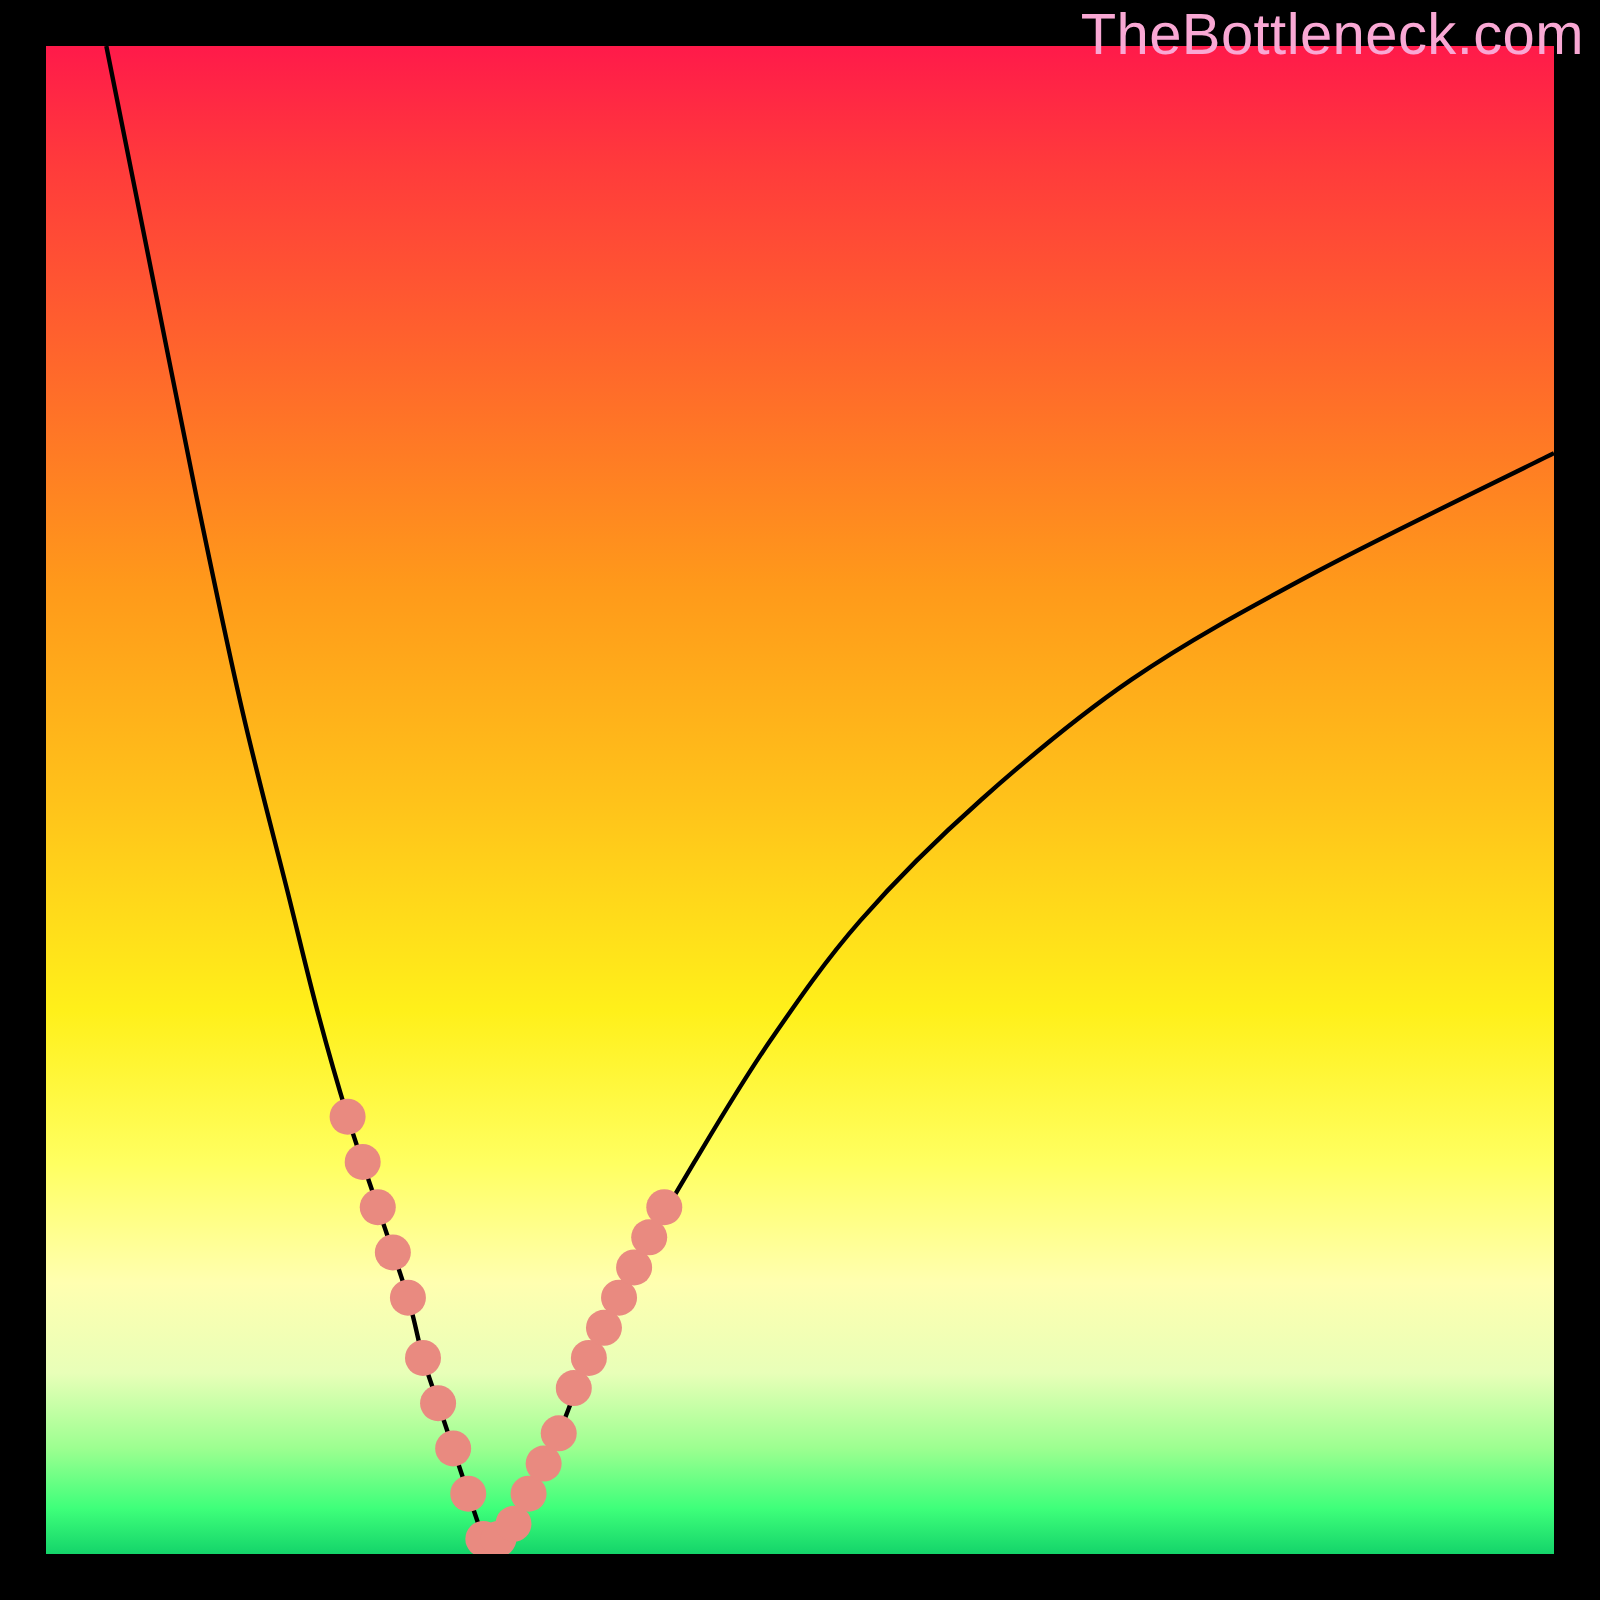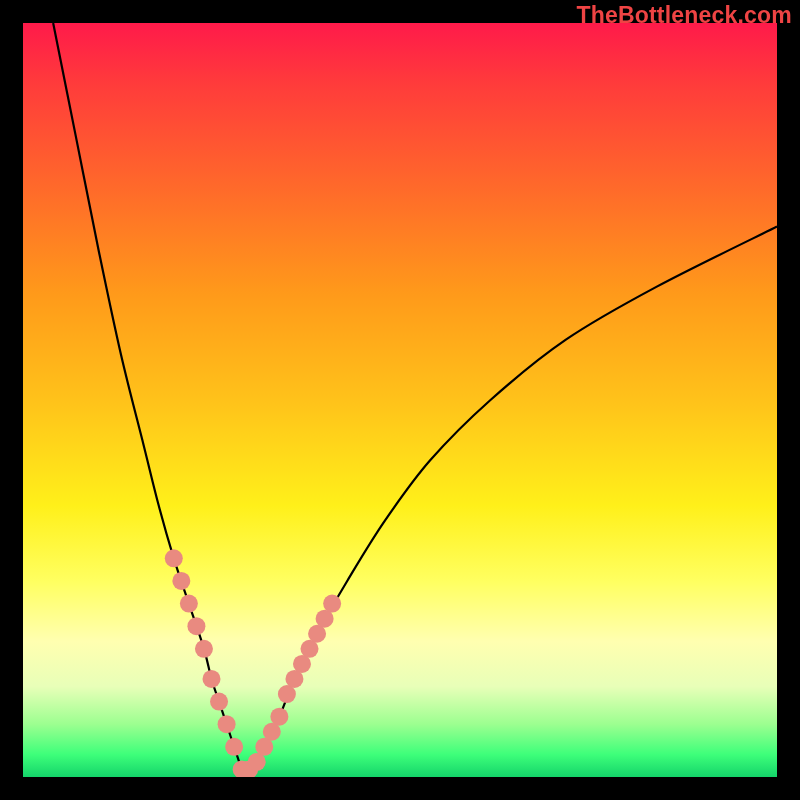--- a/index.html
+++ b/index.html
@@ -29,23 +29,23 @@
       #e8ffb8 88%,
       #9cff90 93%,
       #3eff7a 97%,
       #14d46a 100%
     );
   }
   .watermark {
     position: absolute;
     top: 2px;
     right: 8px;
-    color: #ef4444;
-    font-size: 23px;
-    font-weight: 700;
+    color: #f9a8d4;
+    font-size: 29px;
+    font-weight: 400;
     letter-spacing: 0.2px;
     z-index: 5;
   }
   svg.plot {
     position: absolute;
     left: 0;
     top: 0;
     width: 754px;
     height: 754px;
   }

